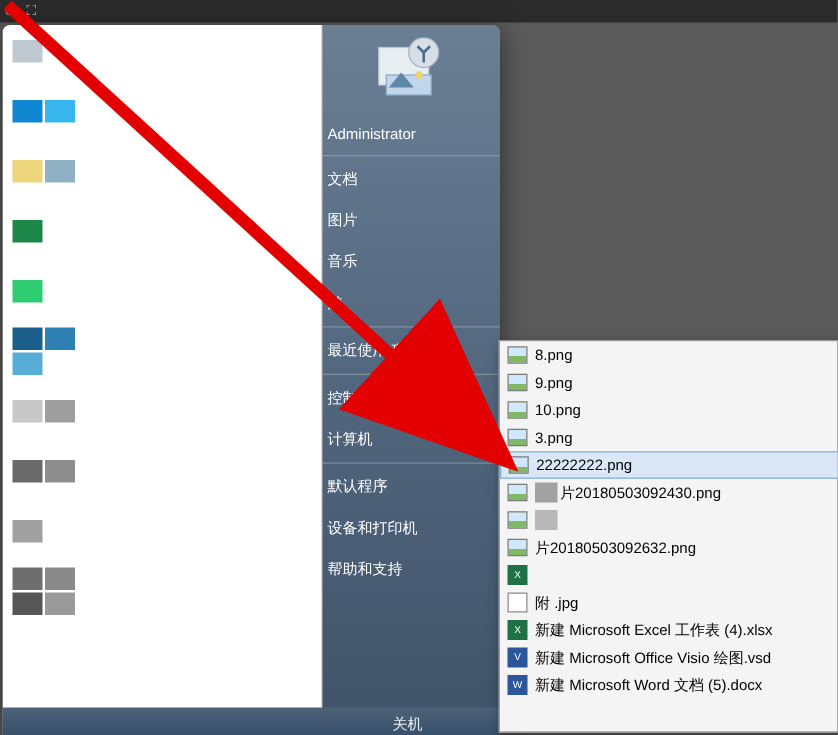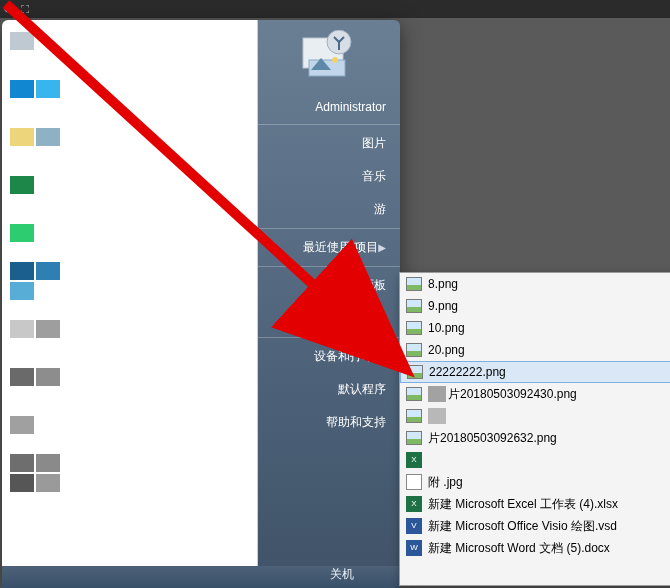--- a/index.html
+++ b/index.html
@@ -48,36 +48,36 @@
   color: #fff;
   display: flex; flex-direction: column;
   padding-top: 72px;
   position: relative;
 }
 .sm-right .userpic {
   position: absolute; top: 10px; left: 50%; transform: translateX(-50%);
   width: 56px; height: 52px;
 }
 .sm-right .r-item {
-  padding: 8px 14px;
+  padding: 8px 4px;
   cursor: default;
-  display: flex; align-items: center; justify-content: flex-end;
+  display: flex; align-items: center; justify-content: flex-start;
   white-space: nowrap;
 }
 .sm-right .r-item.sep { border-bottom: 1px solid rgba(255,255,255,.25); margin-bottom: 2px; padding-bottom: 10px; }
 .sm-right .r-item.hdr { font-size: 12px; }
 .sm-right .chev { color: #cfd8e2; font-size: 10px; }
 
 .footer {
   position: absolute; left: 2px; bottom: 0;
   width: 398px; height: 22px;
   background: linear-gradient(180deg, #4d6278, #39506a);
   color: #e8eef5; font-size: 12px;
-  display: flex; justify-content: flex-end; align-items: flex-start;
-  padding-right: 46px;
+  display: flex; justify-content: flex-end; align-items: flex-end;
+  padding-right: 62px;
 }
 
 .submenu {
   position: absolute;
   left: 399px; top: 272px;
   width: 314px;
   height: 314px;
   background: #f4f4f4;
   border: 1px solid #9c9c9c;
   box-shadow: 2px 4px 10px rgba(0,0,0,.4);
@@ -204,43 +204,46 @@
         <rect x="8" y="30" width="36" height="16" fill="#c1d6ea" stroke="#8aa9c5"></rect>
         <polygon points="10,40 20,28 30,40" fill="#5d88a8"></polygon>
         <circle cx="34" cy="30" r="3" fill="#f1d36a"></circle>
       </svg>
     </div>
     <div class="r-item hdr sep">
       <span>Administrator</span>
     </div>
     <div id="right-items">
         <div class="r-item">
+          <span>文档</span>
+        </div>
+        <div class="r-item">
           <span>图片</span>
         </div>
         <div class="r-item">
           <span>音乐</span>
         </div>
         <div class="r-item sep">
           <span>游</span>
         </div>
         <div class="r-item sep">
           <span>最近使用    项目</span>
           <span class="chev">▶</span>
         </div>
         <div class="r-item">
           <span>控制面板</span>
         </div>
         <div class="r-item sep">
           <span>计算机</span>
         </div>
         <div class="r-item">
+          <span>默认程序</span>
+        </div>
+        <div class="r-item">
           <span>设备和打印机</span>
-        </div>
-        <div class="r-item">
-          <span>默认程序</span>
         </div>
         <div class="r-item">
           <span>帮助和支持</span>
         </div>
       </div>
   </div>
 </div>
 
 <div class="footer">
   <span>关机</span>
@@ -262,21 +265,21 @@
     <div class="file-row">
       <span class="fic">
         <span style="width:16px;height:14px;border:1px solid #7a7a7a;background:linear-gradient(180deg,#cfe8fb 60%,#7fb964 60%);display:inline-block"></span>
       </span>
       <span class="ftxt">10.png</span>
     </div>
     <div class="file-row">
       <span class="fic">
         <span style="width:16px;height:14px;border:1px solid #7a7a7a;background:linear-gradient(180deg,#cfe8fb 60%,#7fb964 60%);display:inline-block"></span>
       </span>
-      <span class="ftxt">20.png</span>
+      <span class="ftxt">3.png</span>
     </div>
     <div class="file-row hi">
       <span class="fic">
         <span style="width:16px;height:14px;border:1px solid #7a7a7a;background:linear-gradient(180deg,#cfe8fb 60%,#7fb964 60%);display:inline-block"></span>
       </span>
       <span class="ftxt">22222222.png</span>
     </div>
     <div class="file-row">
       <span class="fic">
         <span style="width:16px;height:14px;border:1px solid #7a7a7a;background:linear-gradient(180deg,#cfe8fb 60%,#7fb964 60%);display:inline-block"></span>

